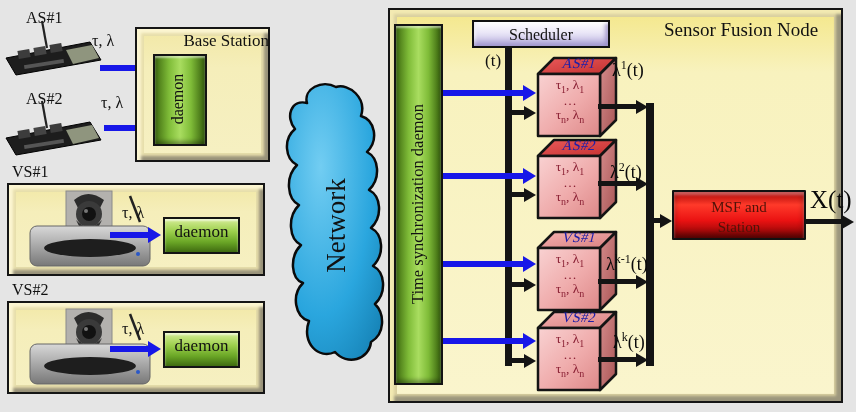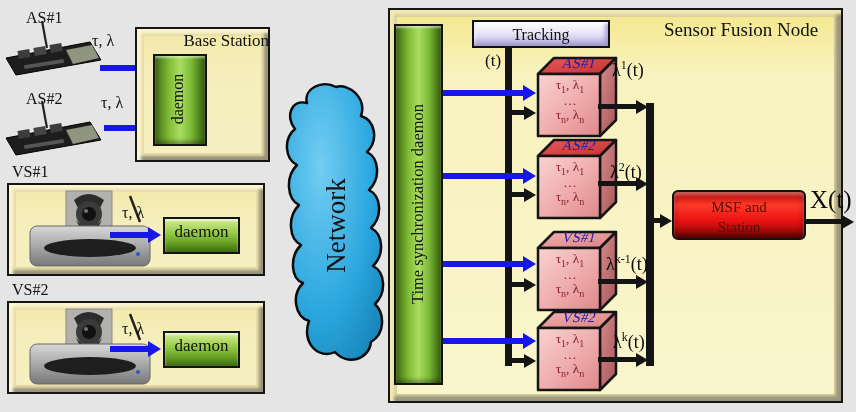--- a/index.html
+++ b/index.html
@@ -50,21 +50,21 @@
   .vline{position:absolute;background:var(--ink);}
 
   
   .sched{position:absolute;border:2px solid #111;text-align:center;
     background:linear-gradient(180deg,#ffffff 0%,#eae6f7 45%,#c9c2e8 100%);
     box-shadow:inset 0 -7px 8px -4px #978cc6, inset 0 3px 3px -1px #fff,
                inset 3px 0 3px -1px #fff, inset -4px 0 5px -2px #978cc6;
     font-size:16px;color:#111;}
 
   
-  .msf{position:absolute;border:2px solid #111;border-radius:6px;text-align:center;
+  .msf{position:absolute;border:2px solid #111;border-radius:1px;text-align:center;
     background:linear-gradient(180deg,#a90606 0%,#ff3a2a 28%,#ea1212 62%,#7e0404 100%);
     box-shadow:inset 0 3px 3px rgba(255,255,255,.35), inset 0 -4px 6px rgba(0,0,0,.4);
     color:var(--msf_text);font-size:15px;line-height:1.35;padding-top:5px;}
 
   
   .cube-top-label{position:absolute;width:62px;text-align:center;
     color:#2020a8;font-size:14.5px;transform:skewX(-14deg);white-space:nowrap;}
   .cube-rows{position:absolute;width:56px;text-align:center;
     color:var(--cube_text);font-size:13.5px;line-height:1.25;}
   .cube-rows .dots{line-height:.8;}
@@ -190,21 +190,21 @@
   </svg>
   <div class="vtext" style="left:226px;top:210px;width:220px;font-size:27px">Network</div>
 
   <div class="panel big" style="left:388px;top:8px;width:451px;height:391px"></div>
   <div class="lbl navy" style="left:664px;top:19px;font-size:19px">Sensor Fusion Node</div>
 
   <div class="greenv" style="left:394px;top:24px;width:45px;height:357px"></div>
   <div class="vtext" style="left:240px;top:194px;width:356px;font-size:16.5px">Time synchronization daemon</div>
 
   <div class="sched" style="left:472px;top:20px;width:134px;height:24px;line-height:25px">
-    <span>Tracking</span>
+    <span>Scheduler</span>
   </div>
   <div class="lbl" style="left:485px;top:51px;font-size:17px">(t)</div>
 
   <div class="vline" style="left:505px;top:46px;width:7px;height:320px"></div>
   <div class="harrow black" style="left:512px;top:110px;width:12px"></div>
   <div class="harrow black" style="left:512px;top:192px;width:12px"></div>
   <div class="harrow black" style="left:512px;top:282px;width:12px"></div>
   <div class="harrow black" style="left:512px;top:358px;width:12px"></div>
 
   <div class="harrow blue" style="left:443px;top:90px;width:80px"></div>

